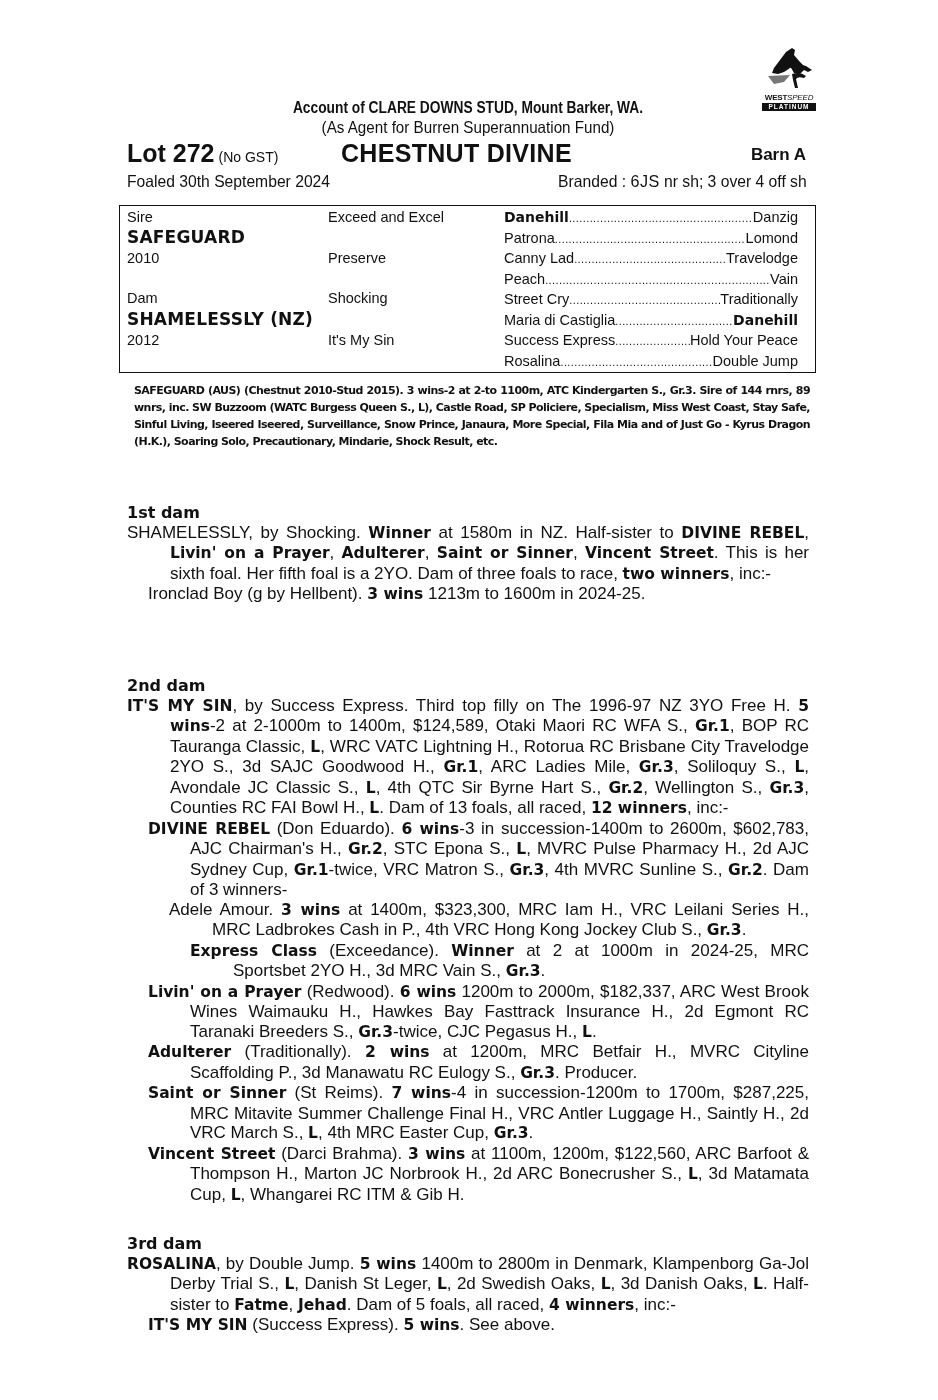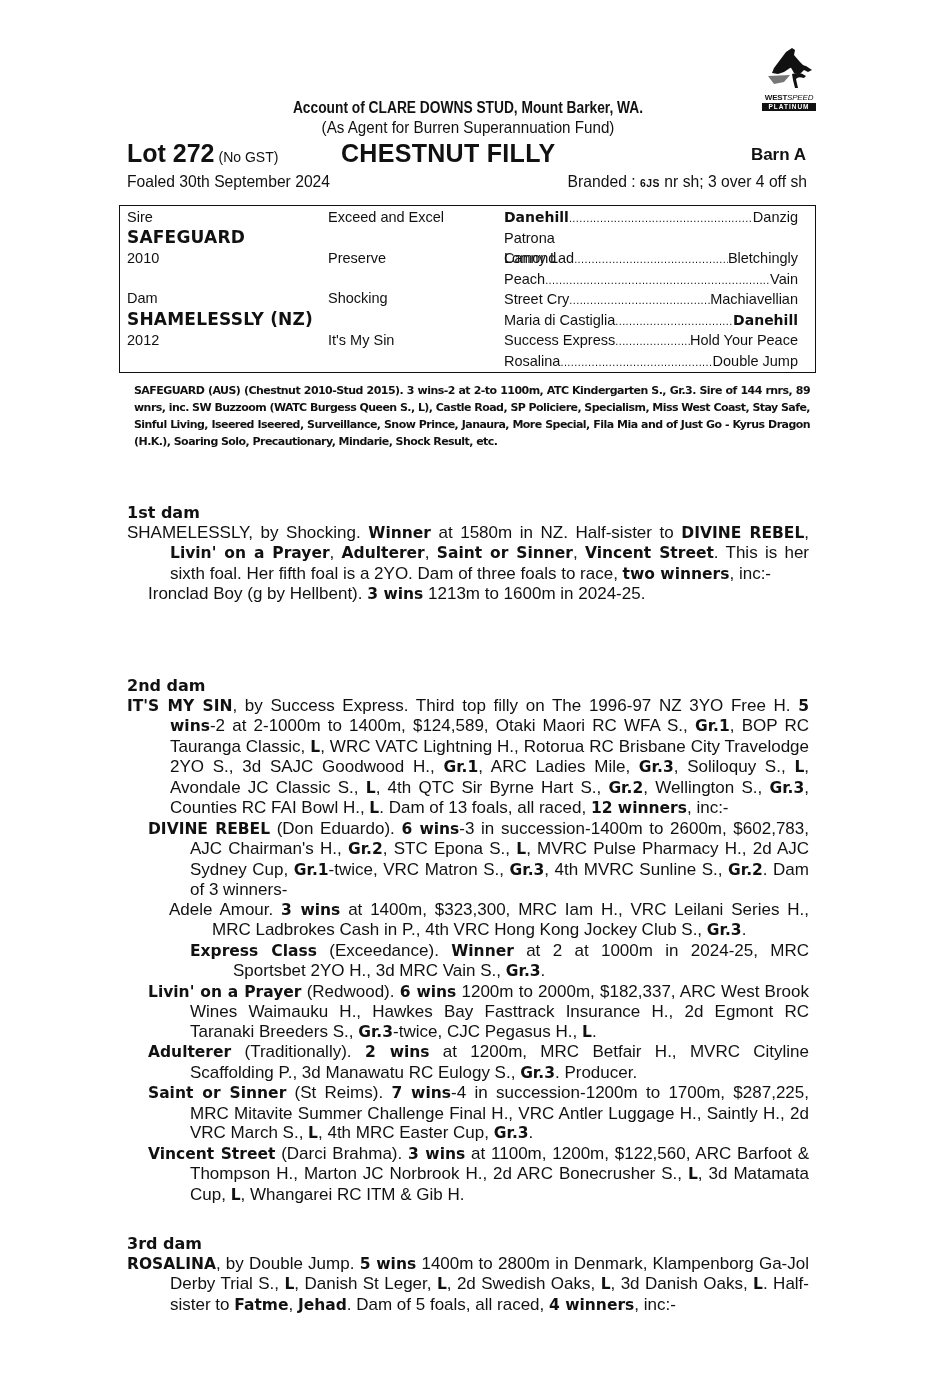--- a/index.html
+++ b/index.html
@@ -21,21 +21,21 @@
            transform: scaleX(0.92); }
 
   .lotline { position: absolute; top: 139px; left: 0; width: 682px; height: 30px; }
   .lot { position: absolute; left: 0; top: 0; font-weight: bold; font-size: 25px; }
   .gst { font-weight: normal; font-size: 14px; margin-left: 4px; }
   .sex { position: absolute; left: 214px; top: 0; font-weight: bold; font-size: 25px; letter-spacing: 0.3px; }
   .barn { position: absolute; right: 3px; top: 6px; font-weight: bold; font-size: 17px; }
 
   .foaled { position: absolute; top: 172px; left: 0; font-size: 16.5px; transform: scaleX(0.95); transform-origin: 0 0; }
   .branded { position: absolute; top: 172px; right: 2px; font-size: 16.5px; transform: scaleX(0.95); transform-origin: 100% 0; }
-  .brandmark { font-size: 11px; font-weight: bold; letter-spacing: 0.5px; }
+  .brandmark { font-size: 17px; font-weight: normal; letter-spacing: 0.5px; }
 
   .pedigree { position: absolute; top: 205px; left: -8px; width: 697px; height: 168px;
               border: 1.3px solid #111; box-sizing: border-box; font-size: 14.5px; }
   .pcell { position: absolute; line-height: 20px; white-space: nowrap; }
   .pname { font-family: "DejaVu Sans", sans-serif; font-weight: bold; font-size: 17px; letter-spacing: 0.2px; }
   .gp { position: absolute; left: 384px; width: 294px; height: 20px; line-height: 20px; display: flex; }
   .gp .l { white-space: nowrap; }
   .gp .dots { flex: 1; overflow: hidden; white-space: nowrap; }
   .gp .dots::after { content: "......................................................................................................"; letter-spacing: 0.4px; font-size: 11px; }
   .gp .r { white-space: nowrap; }
@@ -66,21 +66,21 @@
   <div class="brand"><span>WEST</span><i>SPEED</i></div>
   <div class="plat">PLATINUM</div>
 </div>
 
 <div class="page">
   <div class="vendor">Account of CLARE DOWNS STUD, Mount Barker, WA.</div>
   <div class="agent">(As Agent for Burren Superannuation Fund)</div>
 
   <div class="lotline">
     <div class="lot"><span>Lot 272</span><span class="gst">(No GST)</span></div>
-    <div class="sex">CHESTNUT FILLY</div>
+    <div class="sex">CHESTNUT DIVINE</div>
     <div class="barn">Barn A</div>
   </div>
 
   <div class="foaled">Foaled 30th September 2024</div>
   <div class="branded">
     <span>Branded :</span>
     <span class="brandmark">6JS</span>
     <span>nr sh; 3 over 4 off sh</span>
   </div>
 
@@ -96,39 +96,39 @@
     <div class="pcell" style="left:7px; top:124px;">2012</div>
     <div class="pcell" style="left:208px; top:82px;">Shocking</div>
     <div class="pcell" style="left:208px; top:124px;">It's My Sin</div>
 
     <div id="gp-container">
         <div class="gp" style="top: 1px;">
           <span class="l bk">Danehill</span>
           <span class="dots"></span>
           <span class="r">Danzig</span>
         </div>
-        <div class="gp" style="top: 21.5px; flex-direction: column;">
+        <div class="gp" style="top: 21.5px;">
           <span class="l">Patrona</span>
           <span class="dots"></span>
           <span class="r">Lomond</span>
         </div>
         <div class="gp" style="top: 42px; justify-content: flex-end;">
           <span class="l">Canny Lad</span>
           <span class="dots"></span>
-          <span class="r">Bletchingly</span>
+          <span class="r">Travelodge</span>
         </div>
         <div class="gp" style="top: 62.5px;">
           <span class="l">Peach</span>
           <span class="dots"></span>
           <span class="r">Vain</span>
         </div>
         <div class="gp" style="top: 83px;">
           <span class="l">Street Cry</span>
           <span class="dots"></span>
-          <span class="r">Machiavellian</span>
+          <span class="r">Traditionally</span>
         </div>
         <div class="gp" style="top: 103.5px;">
           <span class="l">Maria di Castiglia</span>
           <span class="dots"></span>
           <span class="r bk">Danehill</span>
         </div>
         <div class="gp" style="top: 124px;">
           <span class="l">Success Express</span>
           <span class="dots"></span>
           <span class="r">Hold Your Peace</span>
@@ -162,15 +162,16 @@
         <div class="para lvl1"><b>Adulterer</b><span> (Traditionally). </span><b>2 wins</b><span> at 1200m, MRC Betfair H., MVRC Cityline Scaffolding P., 3d Manawatu RC Eulogy S., </span><b>Gr.3</b><span>. Producer.</span></div>
         <div class="para lvl1"><b>Saint or Sinner</b><span> (St Reims). </span><b>7 wins</b><span>-4 in succession-1200m to 1700m, $287,225, MRC Mitavite Summer Challenge Final H., VRC Antler Luggage H., Saintly H., 2d VRC March S., </span><b>L</b><span>, 4th MRC Easter Cup, </span><b>Gr.3</b><span>.</span></div>
         <div class="para lvl1"><b>Vincent Street</b><span> (Darci Brahma). </span><b>3 wins</b><span> at 1100m, 1200m, $122,560, ARC Barfoot &amp; Thompson H., Marton JC Norbrook H., 2d ARC Bonecrusher S., </span><b>L</b><span>, 3d Matamata Cup, </span><b>L</b><span>, Whangarei RC ITM &amp; Gib H.</span></div>
       </div>
   </div>
 
   <div class="section" style="top:1234px;">
     <div class="heading">3rd dam</div>
     <div>
         <div class="para lvl0"><b>ROSALINA</b><span>, by Double Jump. </span><b>5 wins</b><span> 1400m to 2800m in Denmark, Klampenborg Ga-Jol Derby Trial S., </span><b>L</b><span>, Danish St Leger, </span><b>L</b><span>, 2d Swedish Oaks, </span><b>L</b><span>, 3d Danish Oaks, </span><b>L</b><span>. Half-sister to </span><b>Fatme</b><span>, </span><b>Jehad</b><span>. Dam of 5 foals, all raced, </span><b>4 winners</b><span>, inc:-</span></div>
+        <div class="para lvl1"><b>IT'S MY SIN</b><span> (Success Express). </span><b>5 wins</b><span>. See above.</span></div>
       </div>
   </div>
 </div>
 
 </body></html>

